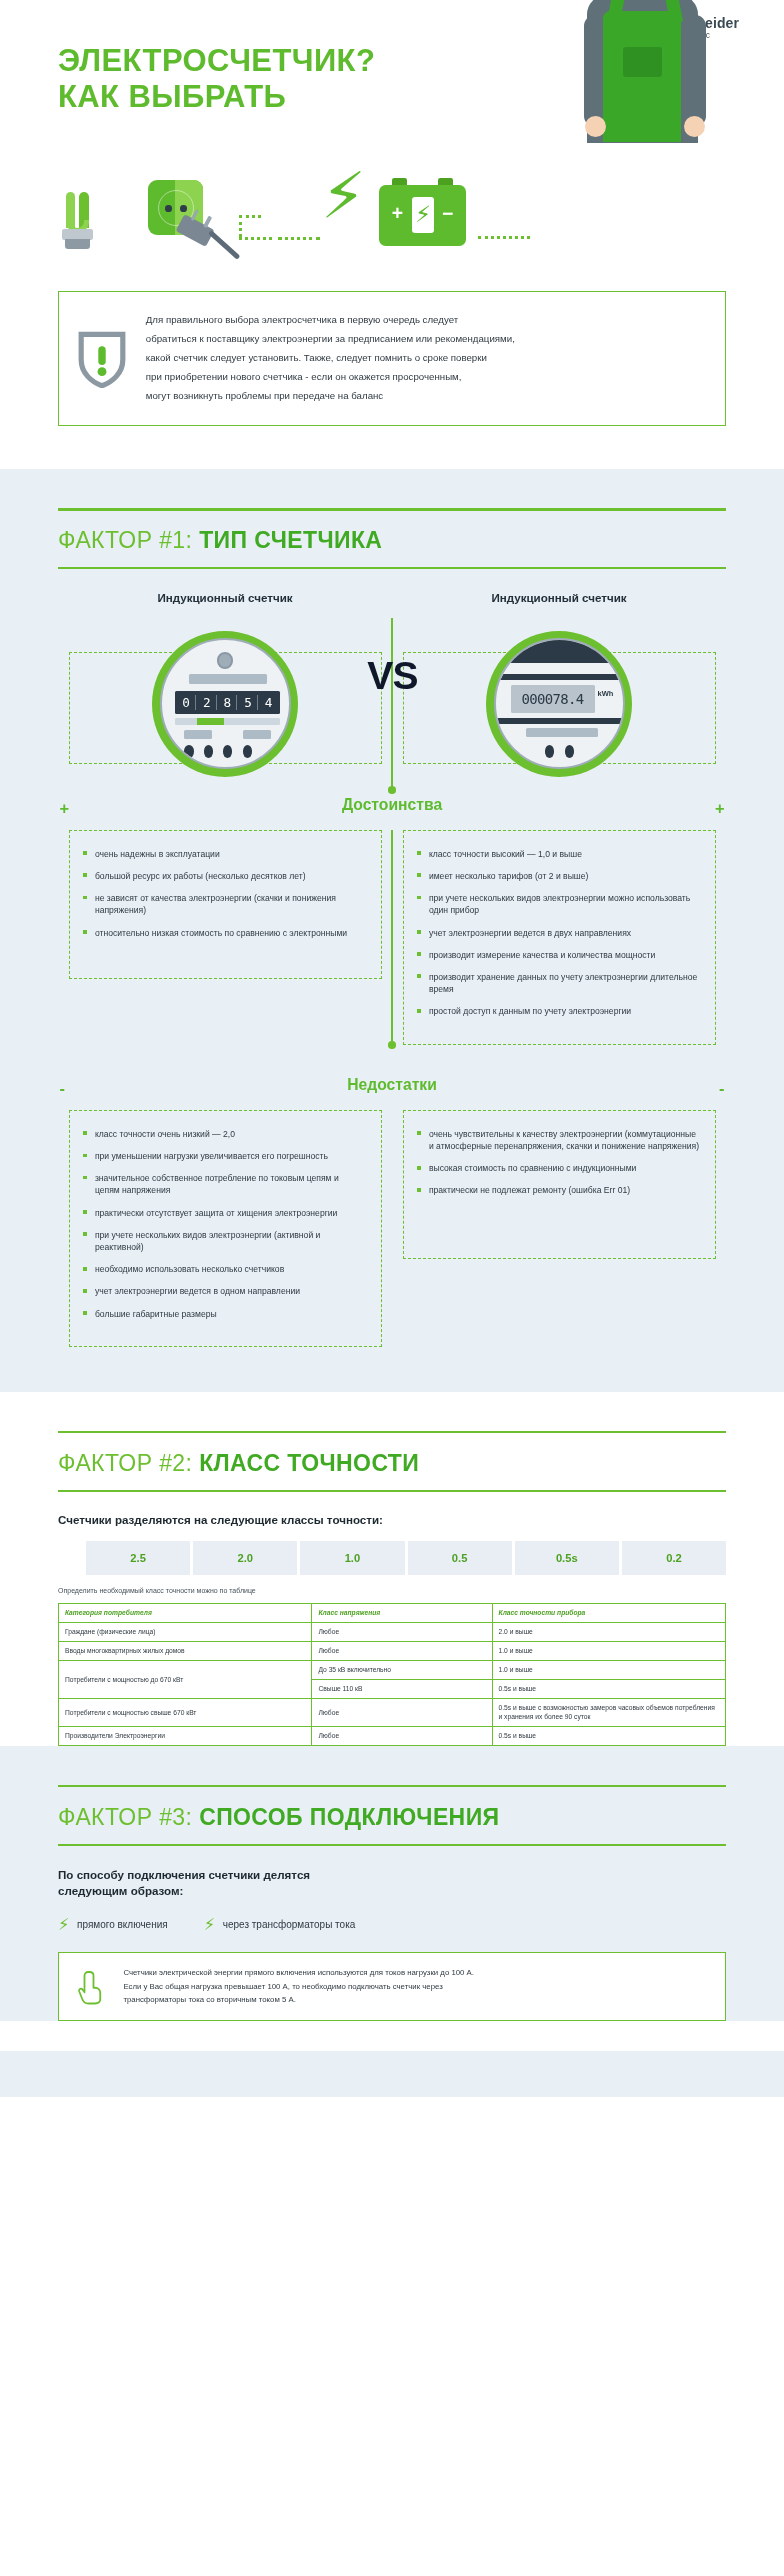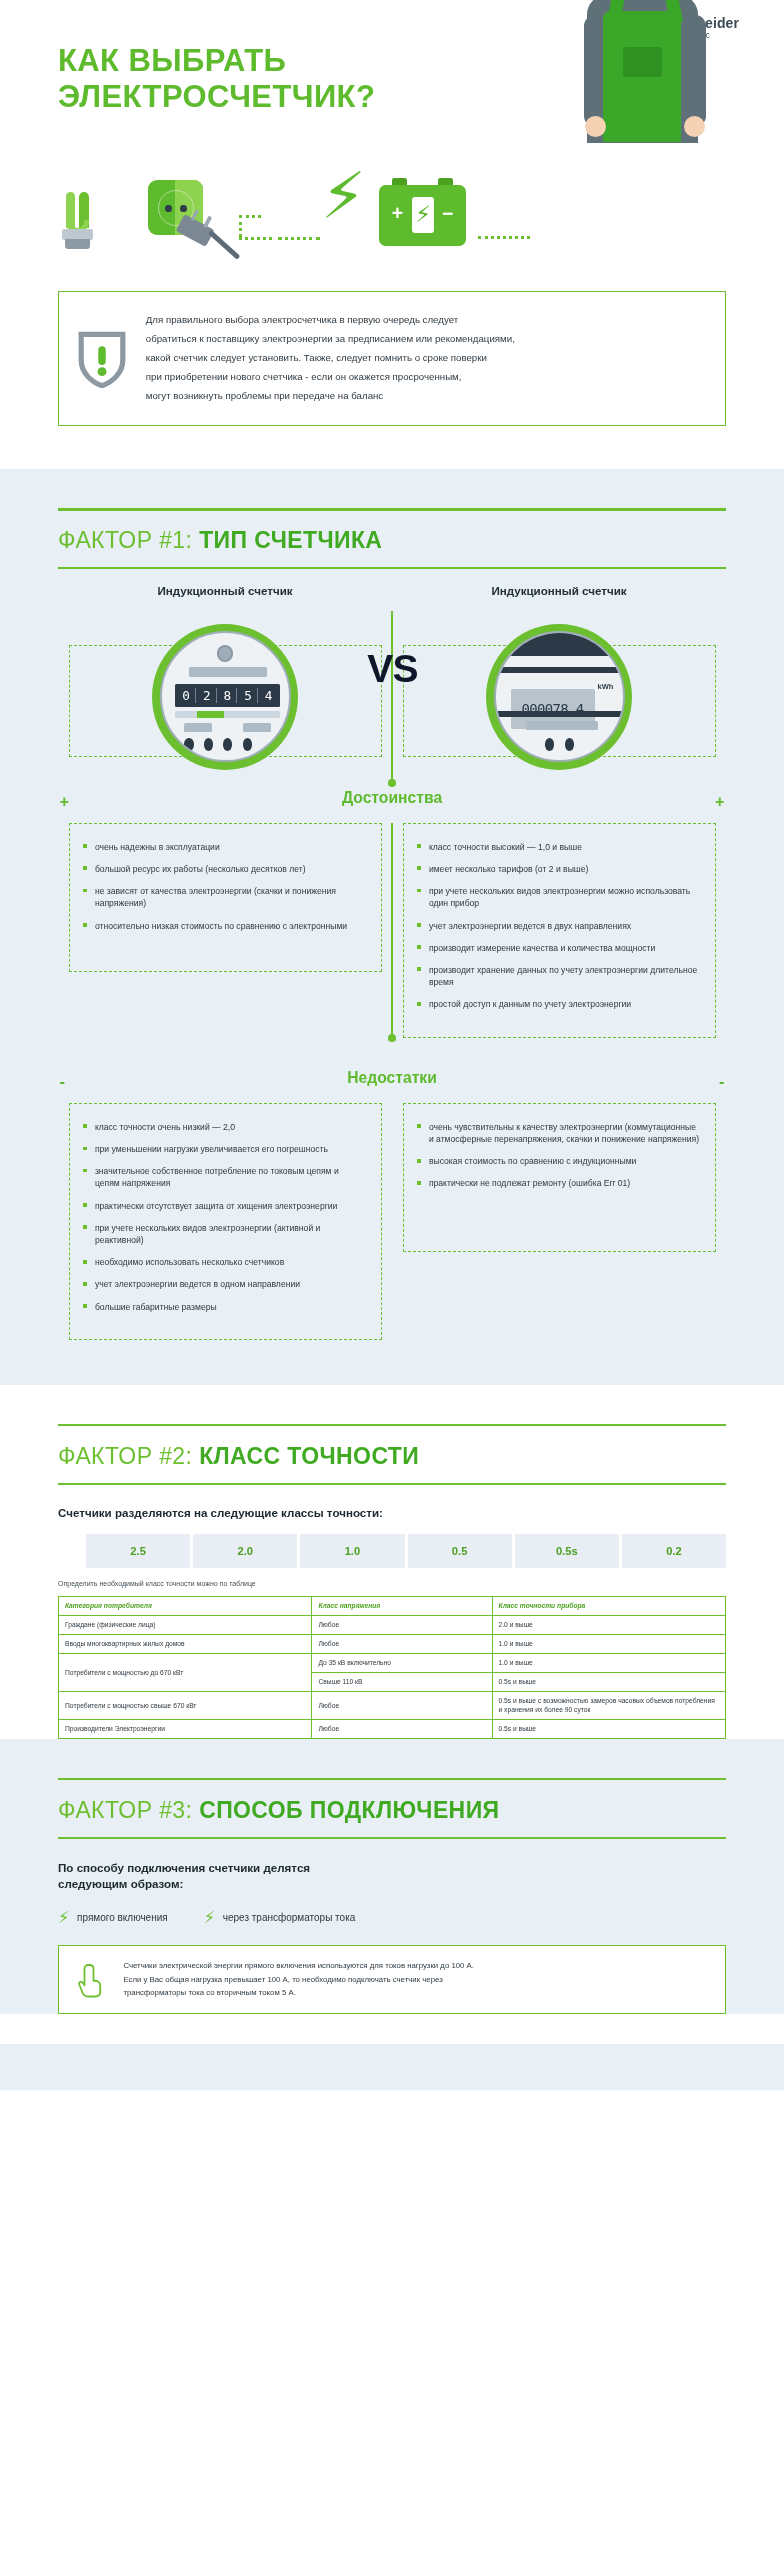--- a/index.html
+++ b/index.html
@@ -170,21 +170,21 @@
     color: #6cbf2e;
     padding: 16.4px 0 13.4px 0;
     letter-spacing: 0.4px;
     text-transform: uppercase;
   }
   .sec-title b { color: #3faa22; font-weight: bold; }
   .sec-title span.thin { font-weight: normal; }
 
   
   .f1 { padding-bottom: 45px; }
-  .cols { display: flex; margin-top: 15px; position: relative; }
+  .cols { display: flex; margin-top: 22px; position: relative; }
   .col { width: 50%; position: relative; }
   .col-head {
     text-align: center;
     font-size: 11.6px;
     font-weight: bold;
     color: #22303a;
     margin-bottom: 13.4px;
   }
   .meter-zone {
     position: relative;
@@ -228,21 +228,21 @@
   .ind-strip i { position: absolute; left: 22.4px; top: 0; width: 27px; height: 6.7px; background: #6cbf2e; display: block; }
   .ind-sq { position: absolute; top: 90px; width: 28px; height: 9px; background: #adbbc6; border-radius: 1.5px; }
   .ind-sq.a { left: 22.4px; } .ind-sq.b { left: 81px; }
   .ind-dot { position: absolute; top: 105px; width: 9.7px; height: 12.7px; border-radius: 50%; background: #2b3a46; }
   .ind-dot.d1 { left: 22.4px; } .ind-dot.d2 { left: 42px; } .ind-dot.d3 { left: 61px; } .ind-dot.d4 { left: 81px; }
   
   .el-top { position: absolute; left: 0; top: 0; width: 100%; height: 22.4px; background: #2b3a46; }
   .el-band { position: absolute; left: 0; width: 100%; height: 6px; background: #2b3a46; }
   .el-band.b1 { top: 34px; } .el-band.b2 { top: 78px; }
   .el-lcd {
-    position: absolute; left: 15px; top: 56px; width: 84px; height: 40px;
+    position: absolute; left: 15px; top: 45px; width: 84px; height: 28px;
     background: #b8c3cc; border-radius: 1.5px;
     display: flex; align-items: center; justify-content: center;
   }
   .el-lcd span {
     font-family: "DejaVu Sans Mono", "Liberation Mono", monospace;
     font-size: 14px; color: #2b3a46; letter-spacing: -0.7px;
   }
   .el-unit { position: absolute; left: 102px; top: 49px; font-size: 7.5px; font-weight: bold; color: #2b3a46; }
   .el-bar { position: absolute; left: 30px; top: 88px; width: 72px; height: 9px; background: #adbbc6; border-radius: 1.5px; }
   .el-dot { position: absolute; top: 105px; width: 9.7px; height: 12.7px; border-radius: 50%; background: #2b3a46; }
@@ -378,22 +378,22 @@
 
     <div class="logo">
       <div class="logo-name">Schneider</div>
       <div class="logo-sub">
         <span class="logo-bolt">⚡</span>
         <span>Electric</span>
       </div>
     </div>
 
     <div class="title">
+      <div>электросчетчик?</div>
       <div>Как выбрать</div>
-      <div>электросчетчик?</div>
     </div>
 
     <div class="hero-art">
 
       <div class="cfl">
         <div class="tube t1"></div>
           <div class="tube t2"></div>
         <div class="arc"></div>
           <div class="base"></div>
           <div class="base2"></div>

